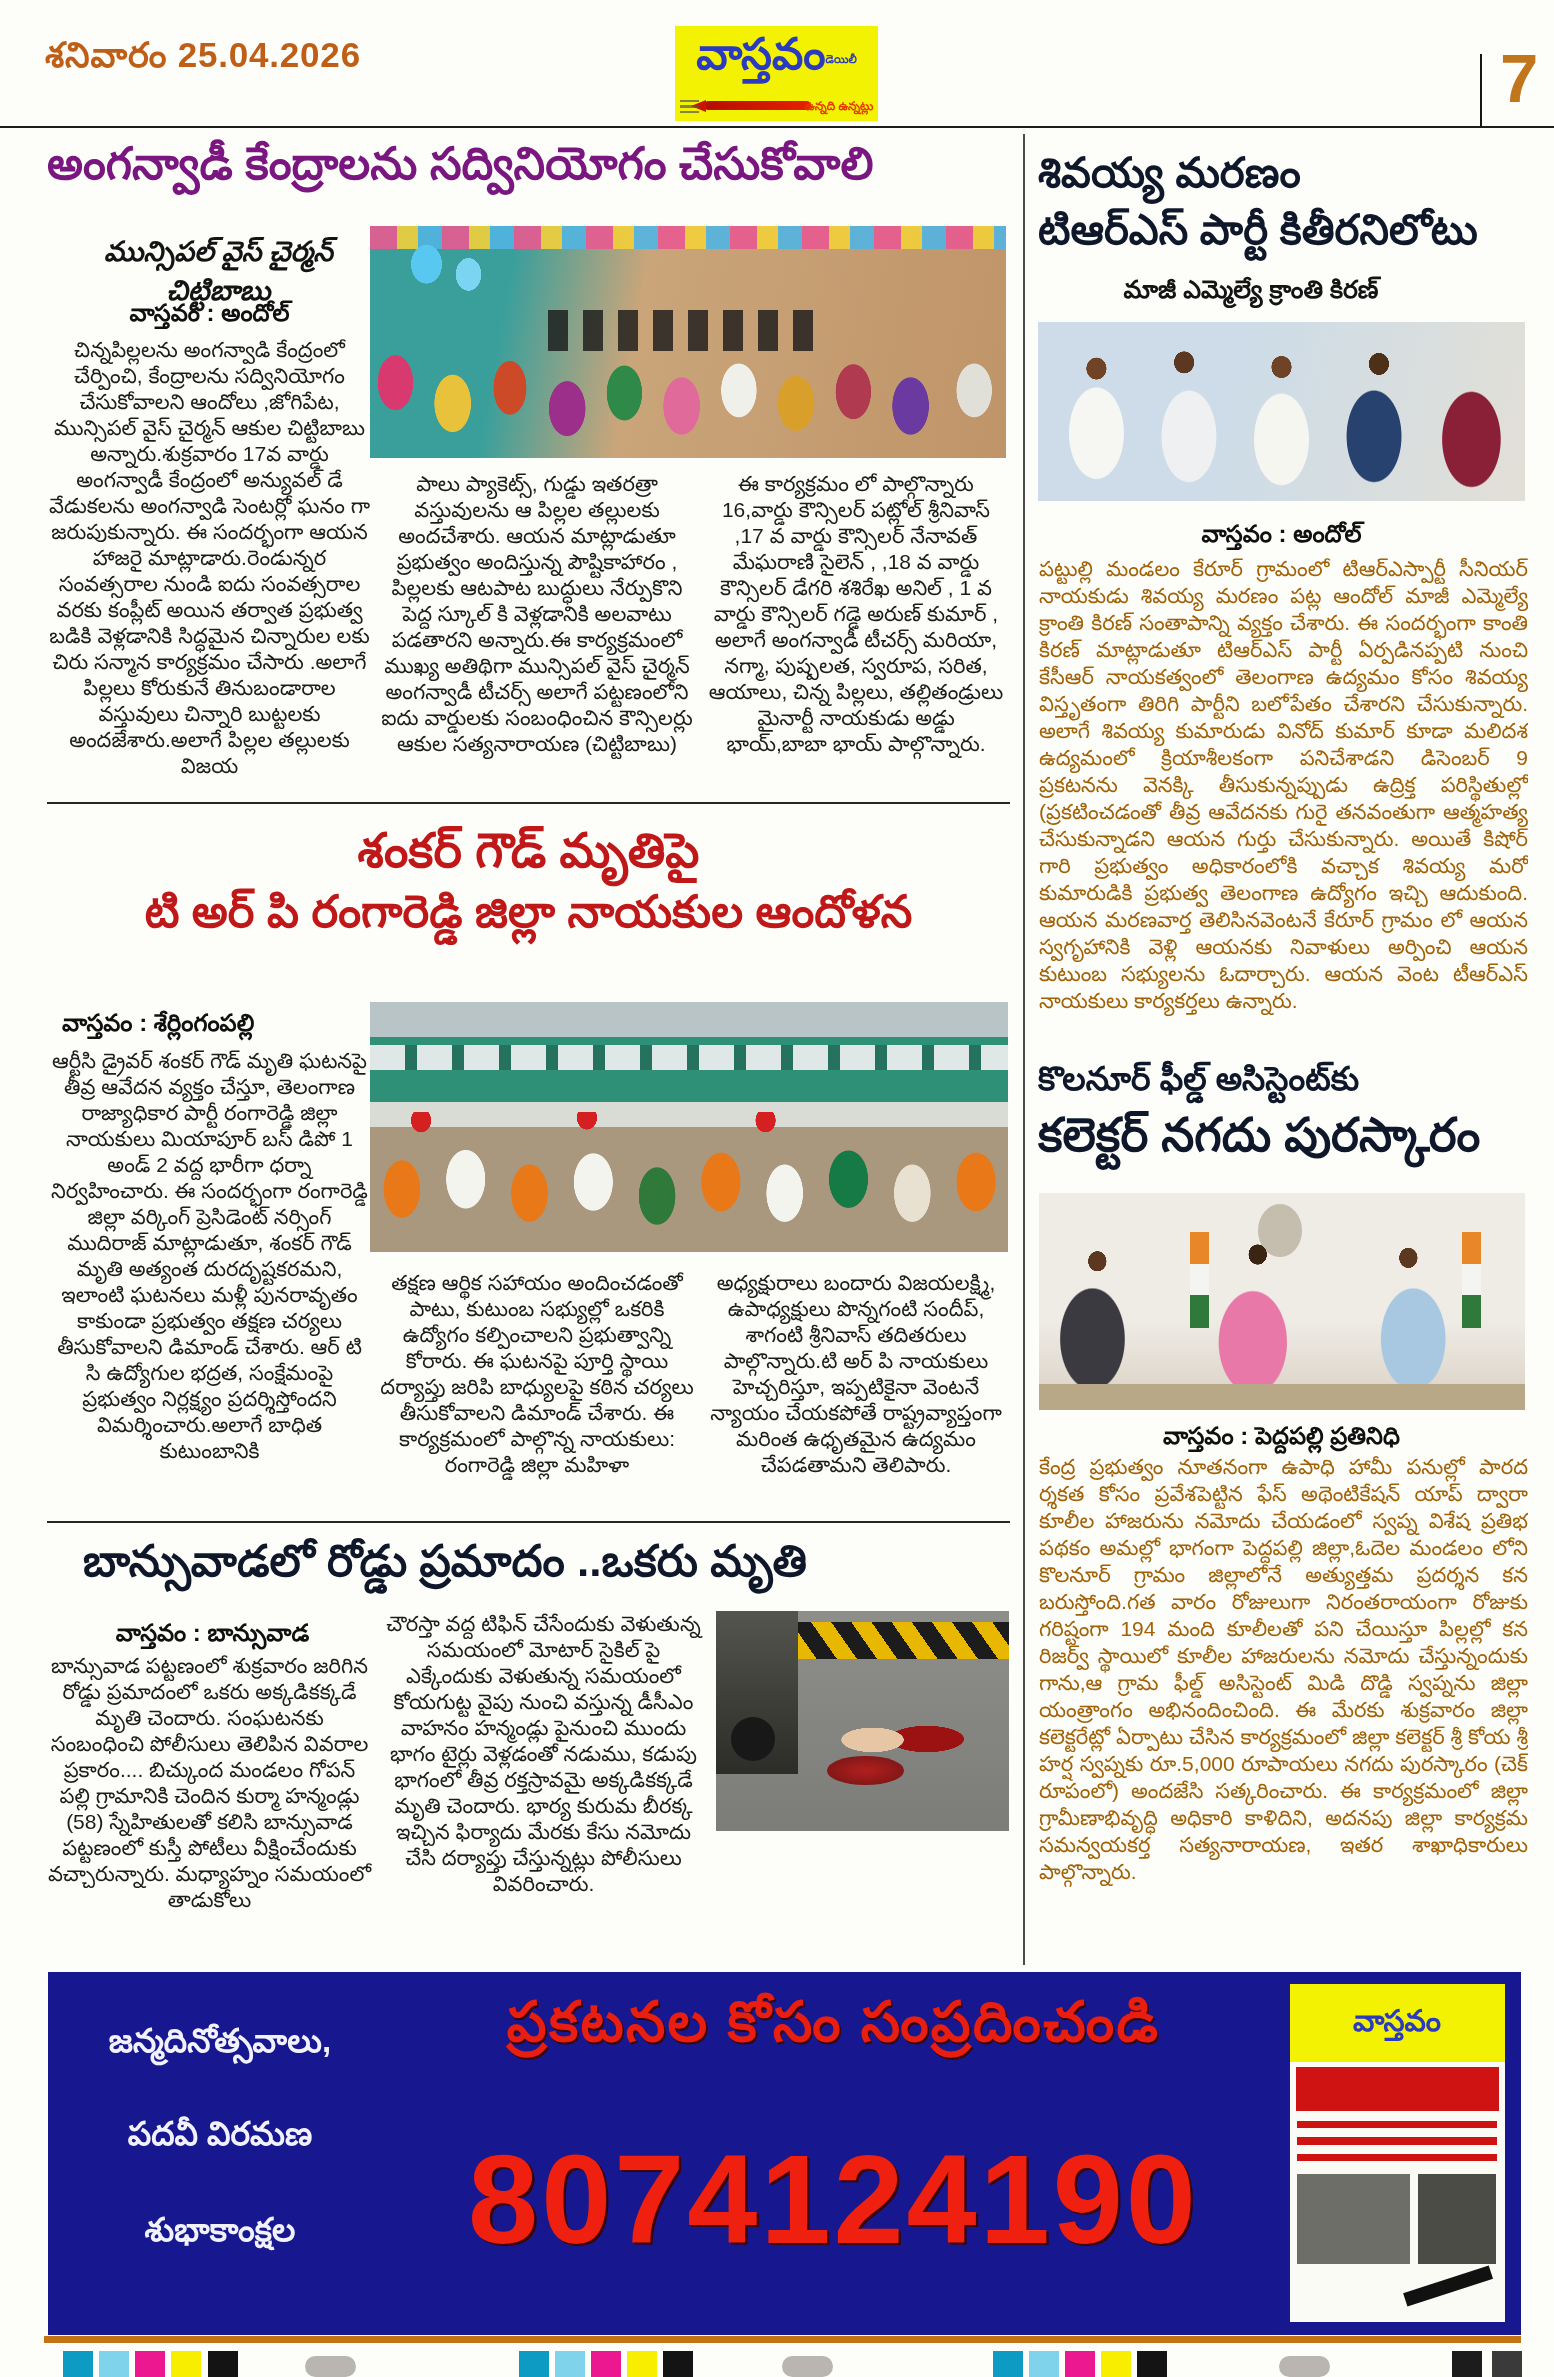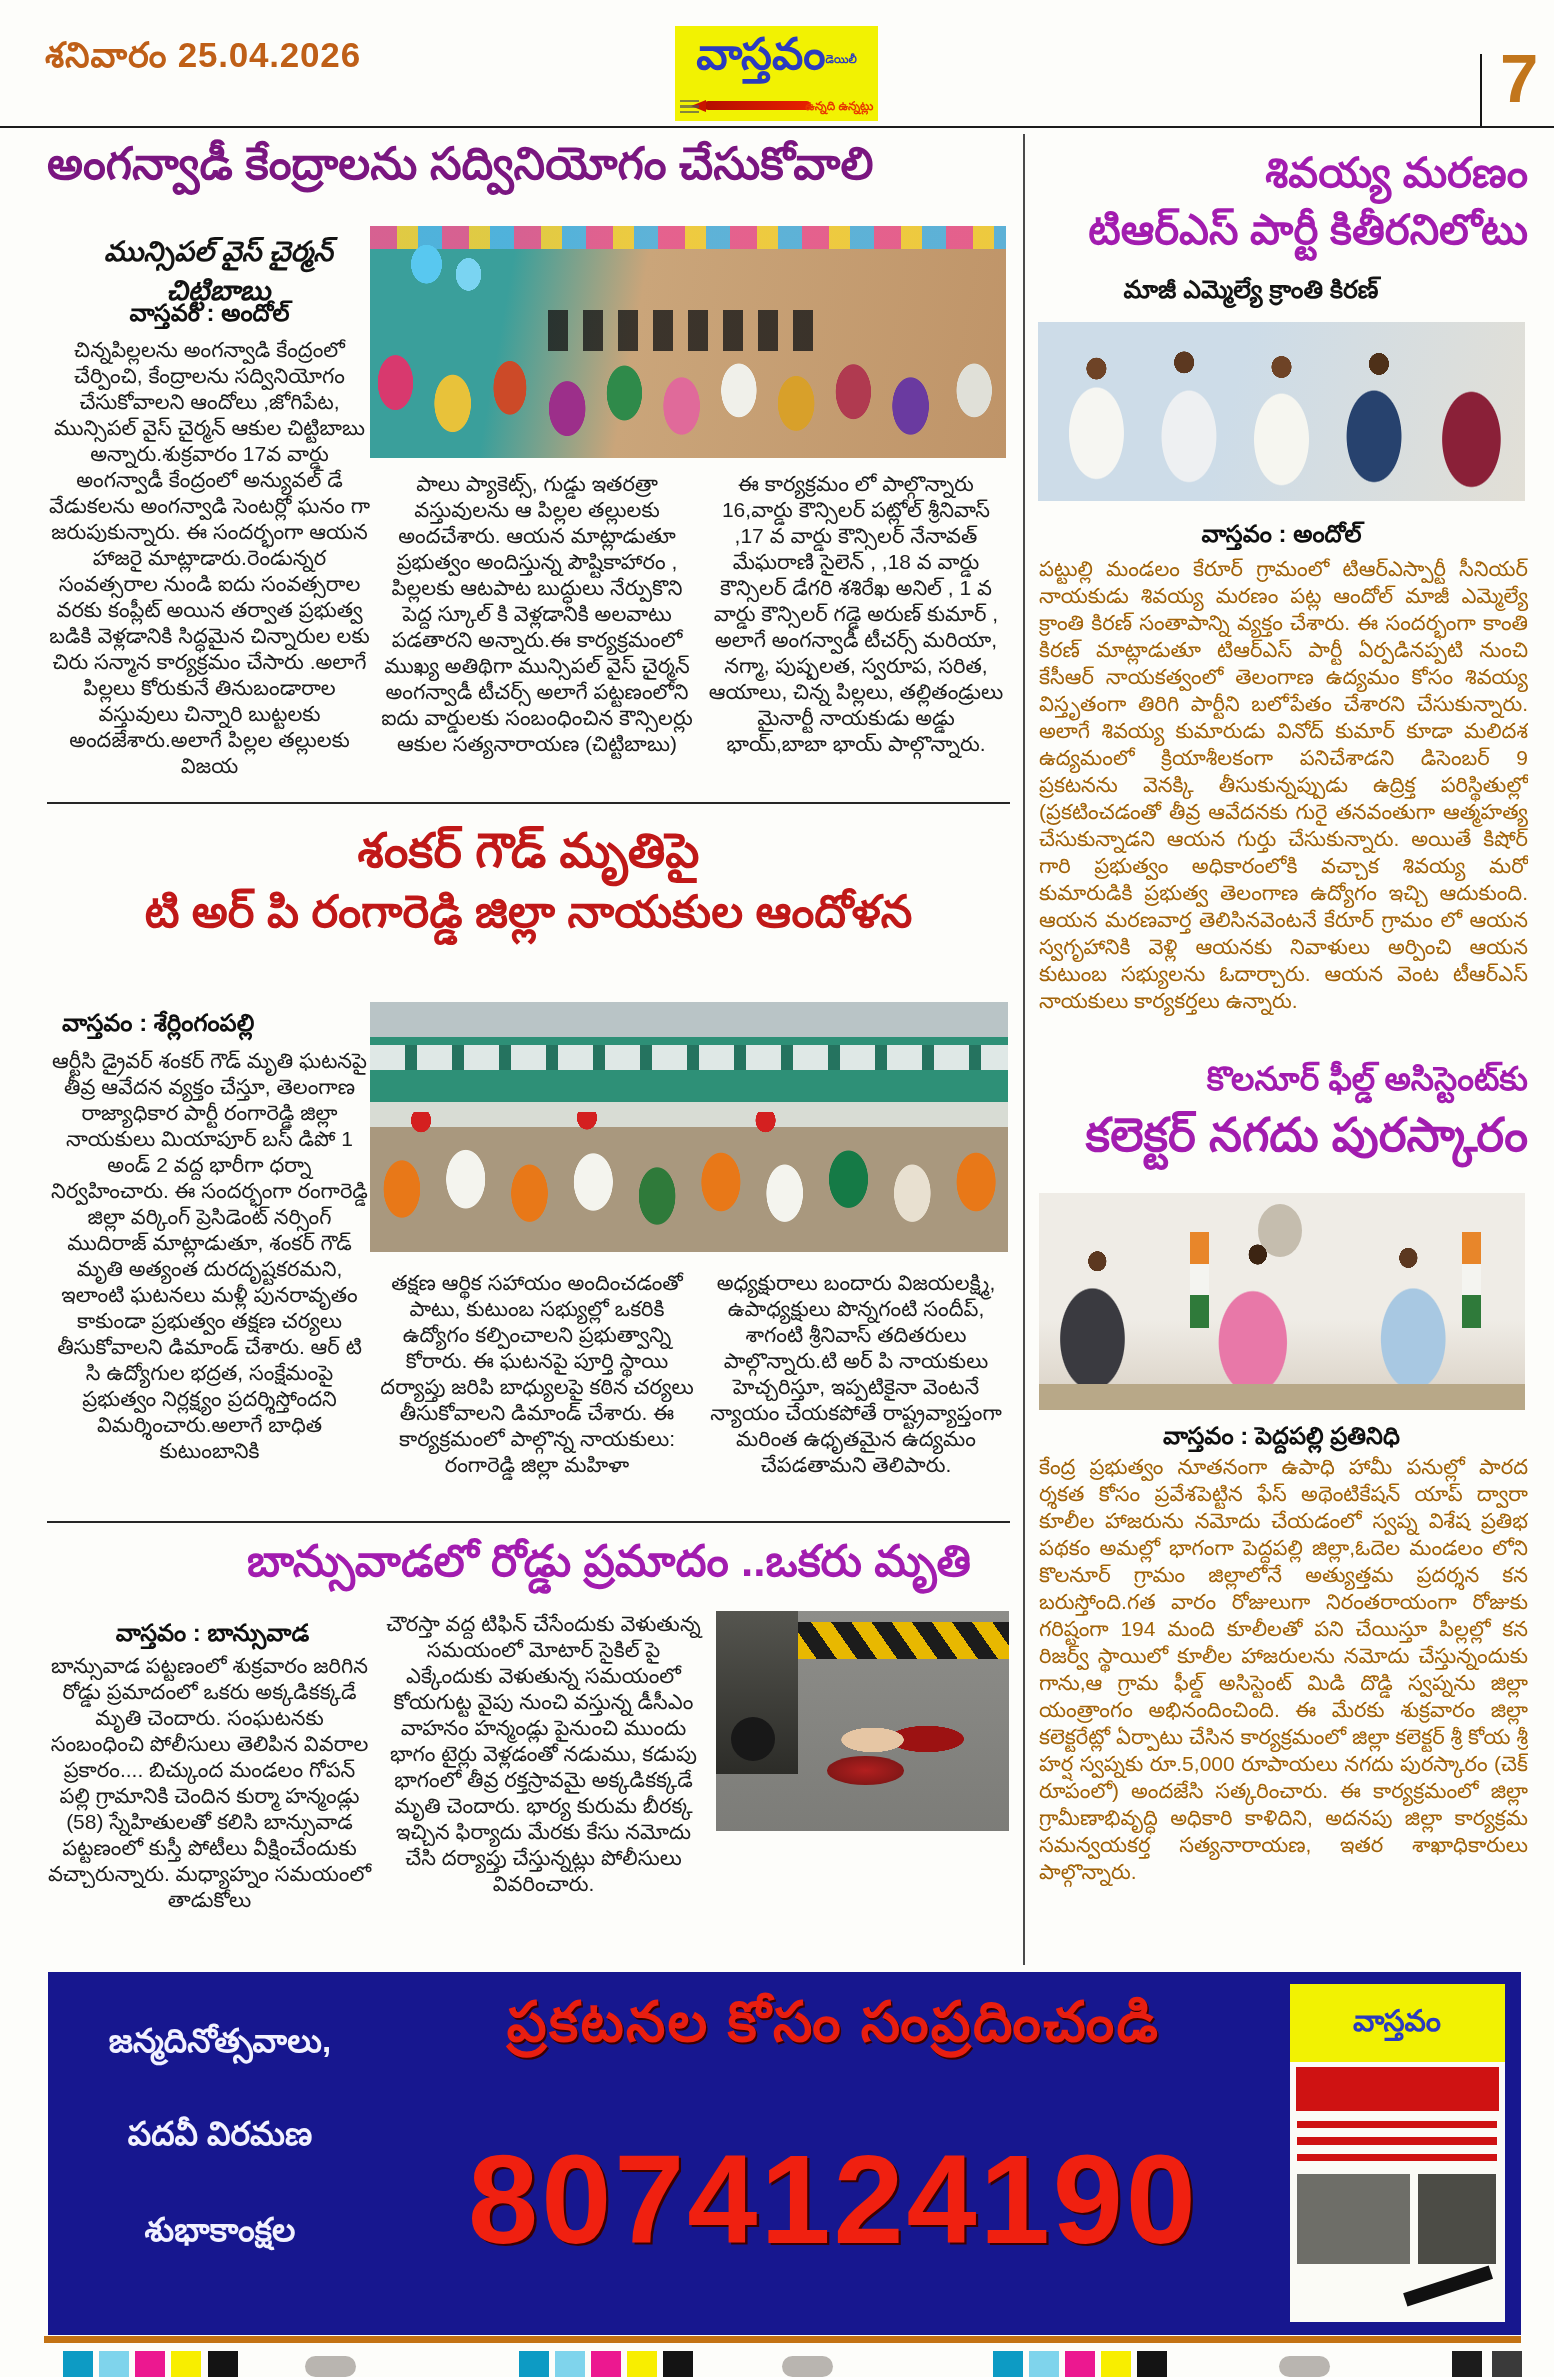--- a/index.html
+++ b/index.html
@@ -28,21 +28,21 @@
   .page-number { left:1500px; top:39px; font-size:69px; font-weight:bold; color:#c2761c; }
   .header-rule { left:0; top:126px; width:1555px; height:2.3px; background:#1c1c1c; }
 
   
   .v-divider { left:1023px; top:134px; width:1.5px; height:1831px; background:#4a4a4a; }
   .sep { height:2.3px; background:#262626; }
 
   
   .h-purple { font-size:45px; font-weight:bold; color:#7a1680; white-space:nowrap; }
   .h-red { font-weight:bold; color:#c01818; text-align:center; }
-  .h-black { font-weight:bold; color:#a21caf; text-align:right; }
+  .h-black { font-weight:bold; color:#0f172a; text-align:left; }
   .subhead { font-weight:bold; color:#141414; text-align:center; }
   .dateline { font-size:24px; font-weight:bold; color:#101010; text-align:center; }
   .body-c { font-size:21px; line-height:26px; text-align:center; color:#1c1c1c; overflow:hidden; }
   .body-j { font-size:21px; line-height:27px; text-align:justify; color:#a16207; overflow:hidden; }
 
   
   .photo { overflow:hidden; background:#9a9a96; }
   .photo > div { position:absolute; }
 
   .p1 { background:linear-gradient(100deg,#3a9f9b 0%,#3a9f9b 22%,#caa57a 42%,#bf9468 100%); }

